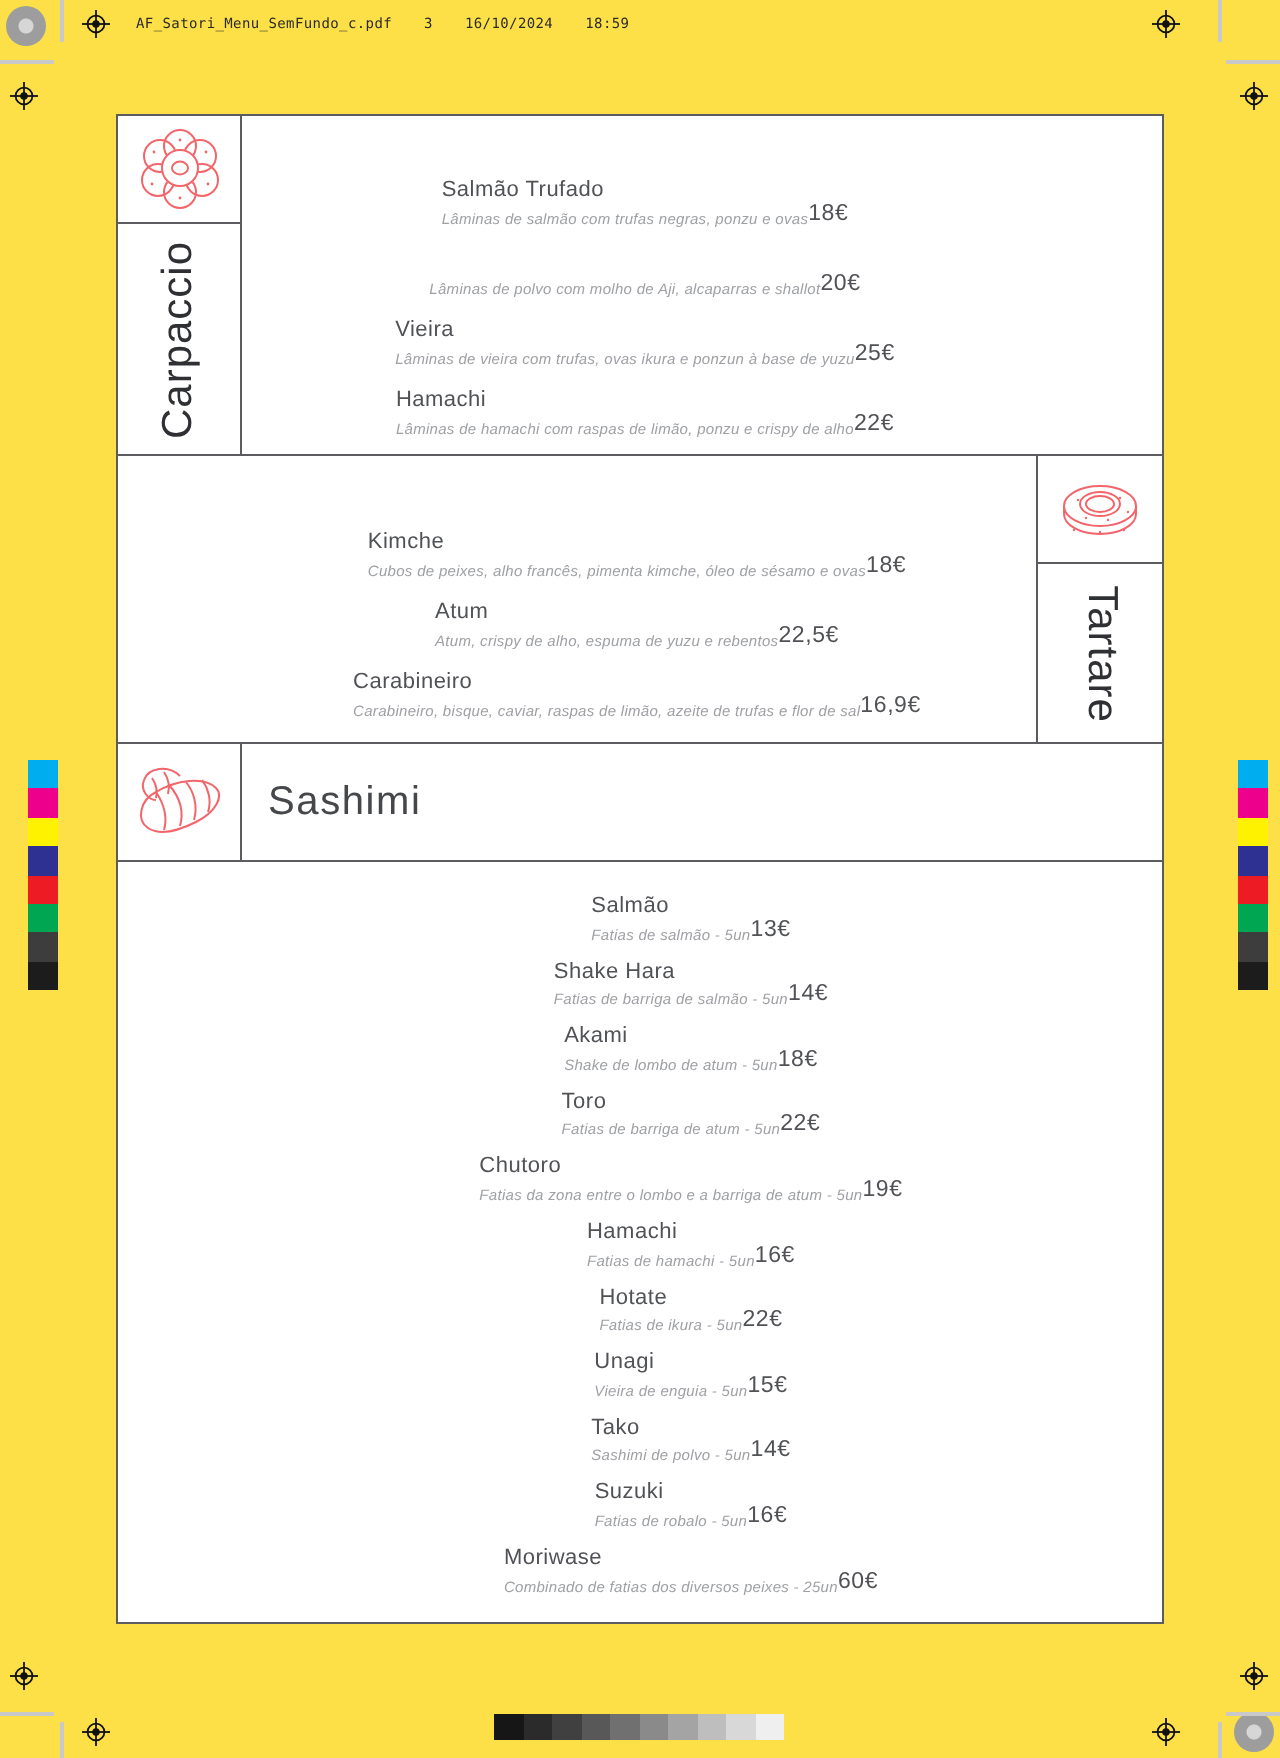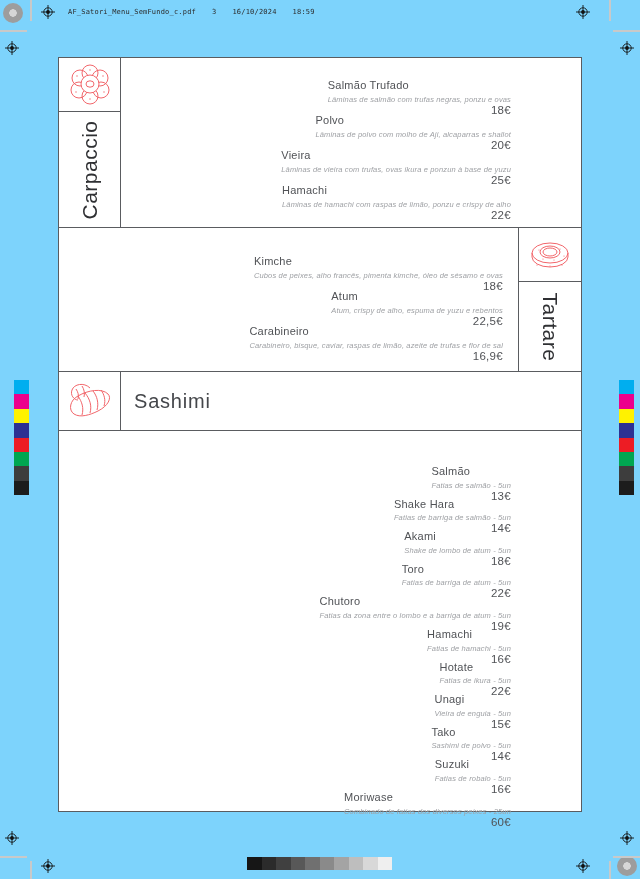--- a/index.html
+++ b/index.html
@@ -1,17 +1,17 @@
 <!DOCTYPE html>
 <html><head>
 <meta charset="utf-8">
 <style>
   html,body{margin:0;padding:0;background:#ffffff;}
   #canvas{
-    position:relative;width:640px;height:879px;background:#7dd3fc;overflow:hidden;
+    position:relative;width:640px;height:879px;background:#fde047;overflow:hidden;
     font-family:"Liberation Sans",sans-serif;color:#55575b;
   }
   
   .proof-header{
     position:absolute;left:68px;top:8px;
     font-family:"DejaVu Sans Mono",monospace;font-size:7px;color:#2b2b2b;
     letter-spacing:.2px;white-space:nowrap;
   }
   .proof-header span{margin-right:16px;}
   
@@ -24,29 +24,29 @@
   .graybar{position:absolute;display:flex;}
   .gray-swatch{width:14.5px;height:13px;}
   
   .box{position:absolute;left:58px;width:524px;border:1px solid #5a5c60;box-sizing:border-box;background:#fff;}
   .icon-cell{position:absolute;box-sizing:border-box;display:flex;align-items:center;justify-content:center;}
   .vlabel-cell{position:absolute;box-sizing:border-box;display:flex;align-items:center;justify-content:center;}
   .vlabel{font-size:21px;color:#2f3033;letter-spacing:.5px;white-space:nowrap;}
   .rot-ccw{transform:rotate(-90deg);}
   .rot-cw{transform:rotate(90deg);}
   .items{position:absolute;left:75px;display:flex;flex-direction:column;box-sizing:border-box;}
-  .item-row{display:flex;justify-content:flex-start;align-items:flex-end;flex-direction:column;}
+  .item-row{display:flex;justify-content:center;align-items:flex-end;}
   .item-name{font-size:11px;color:#505256;letter-spacing:.25px;line-height:1.15;}
   .item-desc{font-size:7.5px;font-style:italic;color:#9ea0a4;letter-spacing:.15px;margin-top:3px;line-height:1.2;}
   .item-price{font-size:11.5px;color:#505256;letter-spacing:.3px;padding-bottom:1px;}
   .rows-carpaccio{top:21px;width:377px;}
   .rows-carpaccio .item-row{height:35px;}
   .rows-tartare{top:27px;width:369px;}
   .rows-tartare .item-row{height:35px;}
-  .rows-sashimi{top:34px;width:377px;}
+  .rows-sashimi{top:8px;width:377px;margin-left:23px;}
   .rows-sashimi .item-row{height:32.6px;}
   .section-title{
     position:absolute;left:75px;top:0;height:100%;display:flex;align-items:center;
     font-size:20px;color:#45474b;letter-spacing:.8px;
   }
 </style>
 </head>
 <body>
 
 <div id="canvas">
@@ -130,21 +130,20 @@
     <div class="items rows-carpaccio">
         <div class="item-row">
           <div class="item-text">
             <div class="item-name">Salmão Trufado</div>
             <div class="item-desc">Lâminas de salmão com trufas negras, ponzu e ovas</div>
           </div>
           <div class="item-price">18€</div>
         </div>
         <div class="item-row">
           <div class="item-text">
-            <div class="item-name">Polvo</div>
             <div class="item-desc">Lâminas de polvo com molho de Aji, alcaparras e shallot</div>
           </div>
           <div class="item-price">20€</div>
         </div>
         <div class="item-row">
           <div class="item-text">
             <div class="item-name">Vieira</div>
             <div class="item-desc">Lâminas de vieira com trufas, ovas ikura e ponzun à base de yuzu</div>
           </div>
           <div class="item-price">25€</div>

